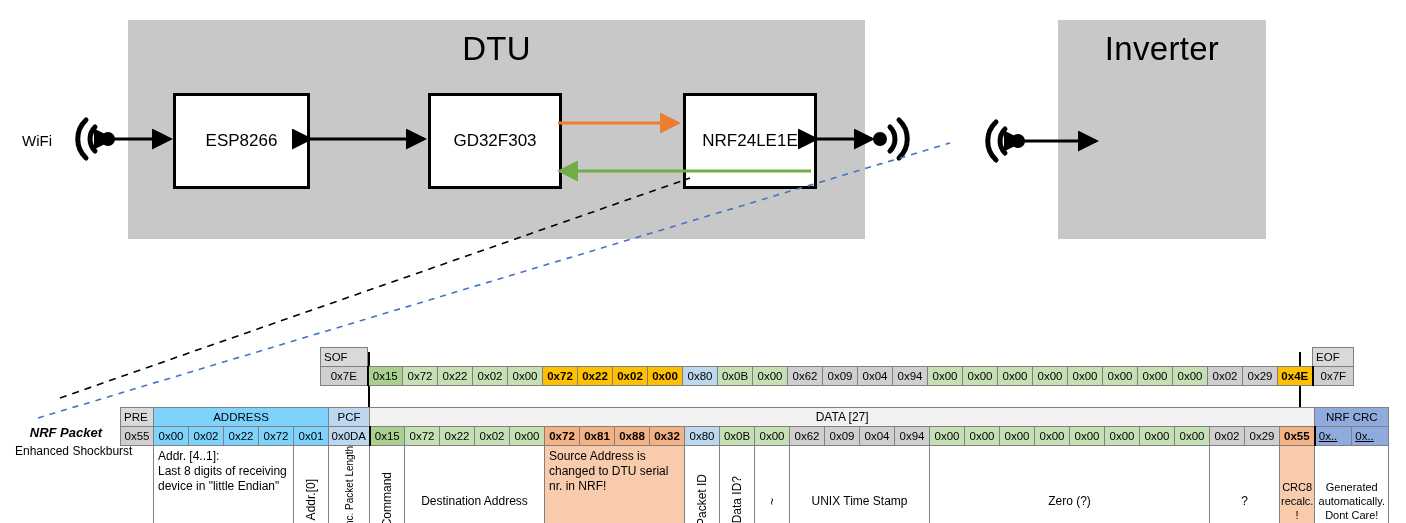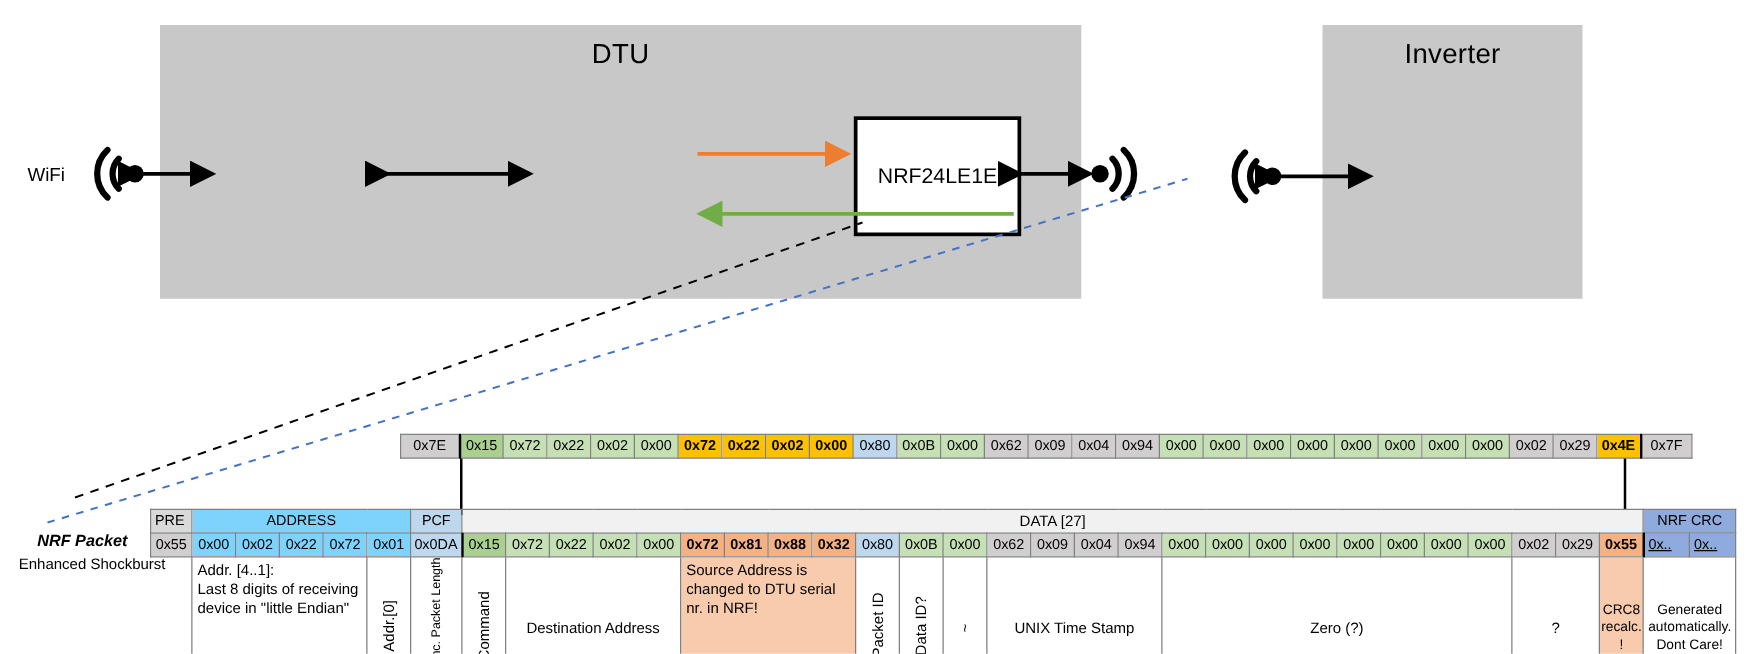--- a/index.html
+++ b/index.html
@@ -9,21 +9,21 @@
     position:relative;overflow:hidden;color:#000;
   }
   .stage{position:absolute;left:0;top:0;width:1406px;height:523px;}
 
   
   .enclosure{
     position:absolute;background:#c8c8c8;
   }
   .enclosure-title{
     position:absolute;left:0;right:0;top:10px;text-align:center;
-    font-size:22px;letter-spacing:.3px;
+    font-size:33px;letter-spacing:.3px;
   }
   .chip{
     position:absolute;background:#ffffff;border:3px solid #000;
     display:flex;align-items:center;justify-content:center;
     font-size:17px;
   }
   .wifi-label{
     position:absolute;font-size:15px;
   }
   svg.overlay{position:absolute;left:0;top:0;width:1406px;height:523px;pointer-events:none;}
@@ -73,20 +73,26 @@
   .thickR{border-right:2px solid #000 !important;}
 </style>
 </head>
 <body>
 
 <div class="stage">
 
   <div class="enclosure" style="left:128px;top:20px;width:737px;height:219px;">
     <div class="enclosure-title">DTU</div>
   </div>
+  <div class="chip" style="left:173px;top:93px;width:131px;height:90px;">
+    <span>ESP8266</span>
+  </div>
+  <div class="chip" style="left:428px;top:93px;width:128px;height:90px;">
+    <span>GD32F303</span>
+  </div>
   <div class="chip" style="left:683px;top:93px;width:128px;height:90px;">
     <span>NRF24LE1E</span>
   </div>
   <div class="wifi-label" style="left:22px;top:132px;">WiFi</div>
 
   <div class="enclosure" style="left:1058px;top:20px;width:208px;height:219px;">
     <div class="enclosure-title">Inverter</div>
   </div>
 
   <svg class="overlay" viewBox="0 0 1406 523">
@@ -141,20 +147,25 @@
   </svg>
 
 
   <table class="ptable" style="left:320px;top:347px;width:1033px;">
     <colgroup>
       <col style="width:47px">
       <col span="27" style="width:35px">
       <col style="width:41px">
     </colgroup>
     <tbody>
+      <tr>
+        <td class="hdr">SOF</td>
+        <td class="blank" colspan="27"></td>
+        <td class="hdr">EOF</td>
+      </tr>
       <tr id="serial-row">
           <td class="gray thickR">0x7E</td>
           <td class="greenb thickL">0x15</td>
           <td class="green">0x72</td>
           <td class="green">0x22</td>
           <td class="green">0x02</td>
           <td class="green">0x00</td>
           <td class="yellow">0x72</td>
           <td class="yellow">0x22</td>
           <td class="yellow">0x02</td>

